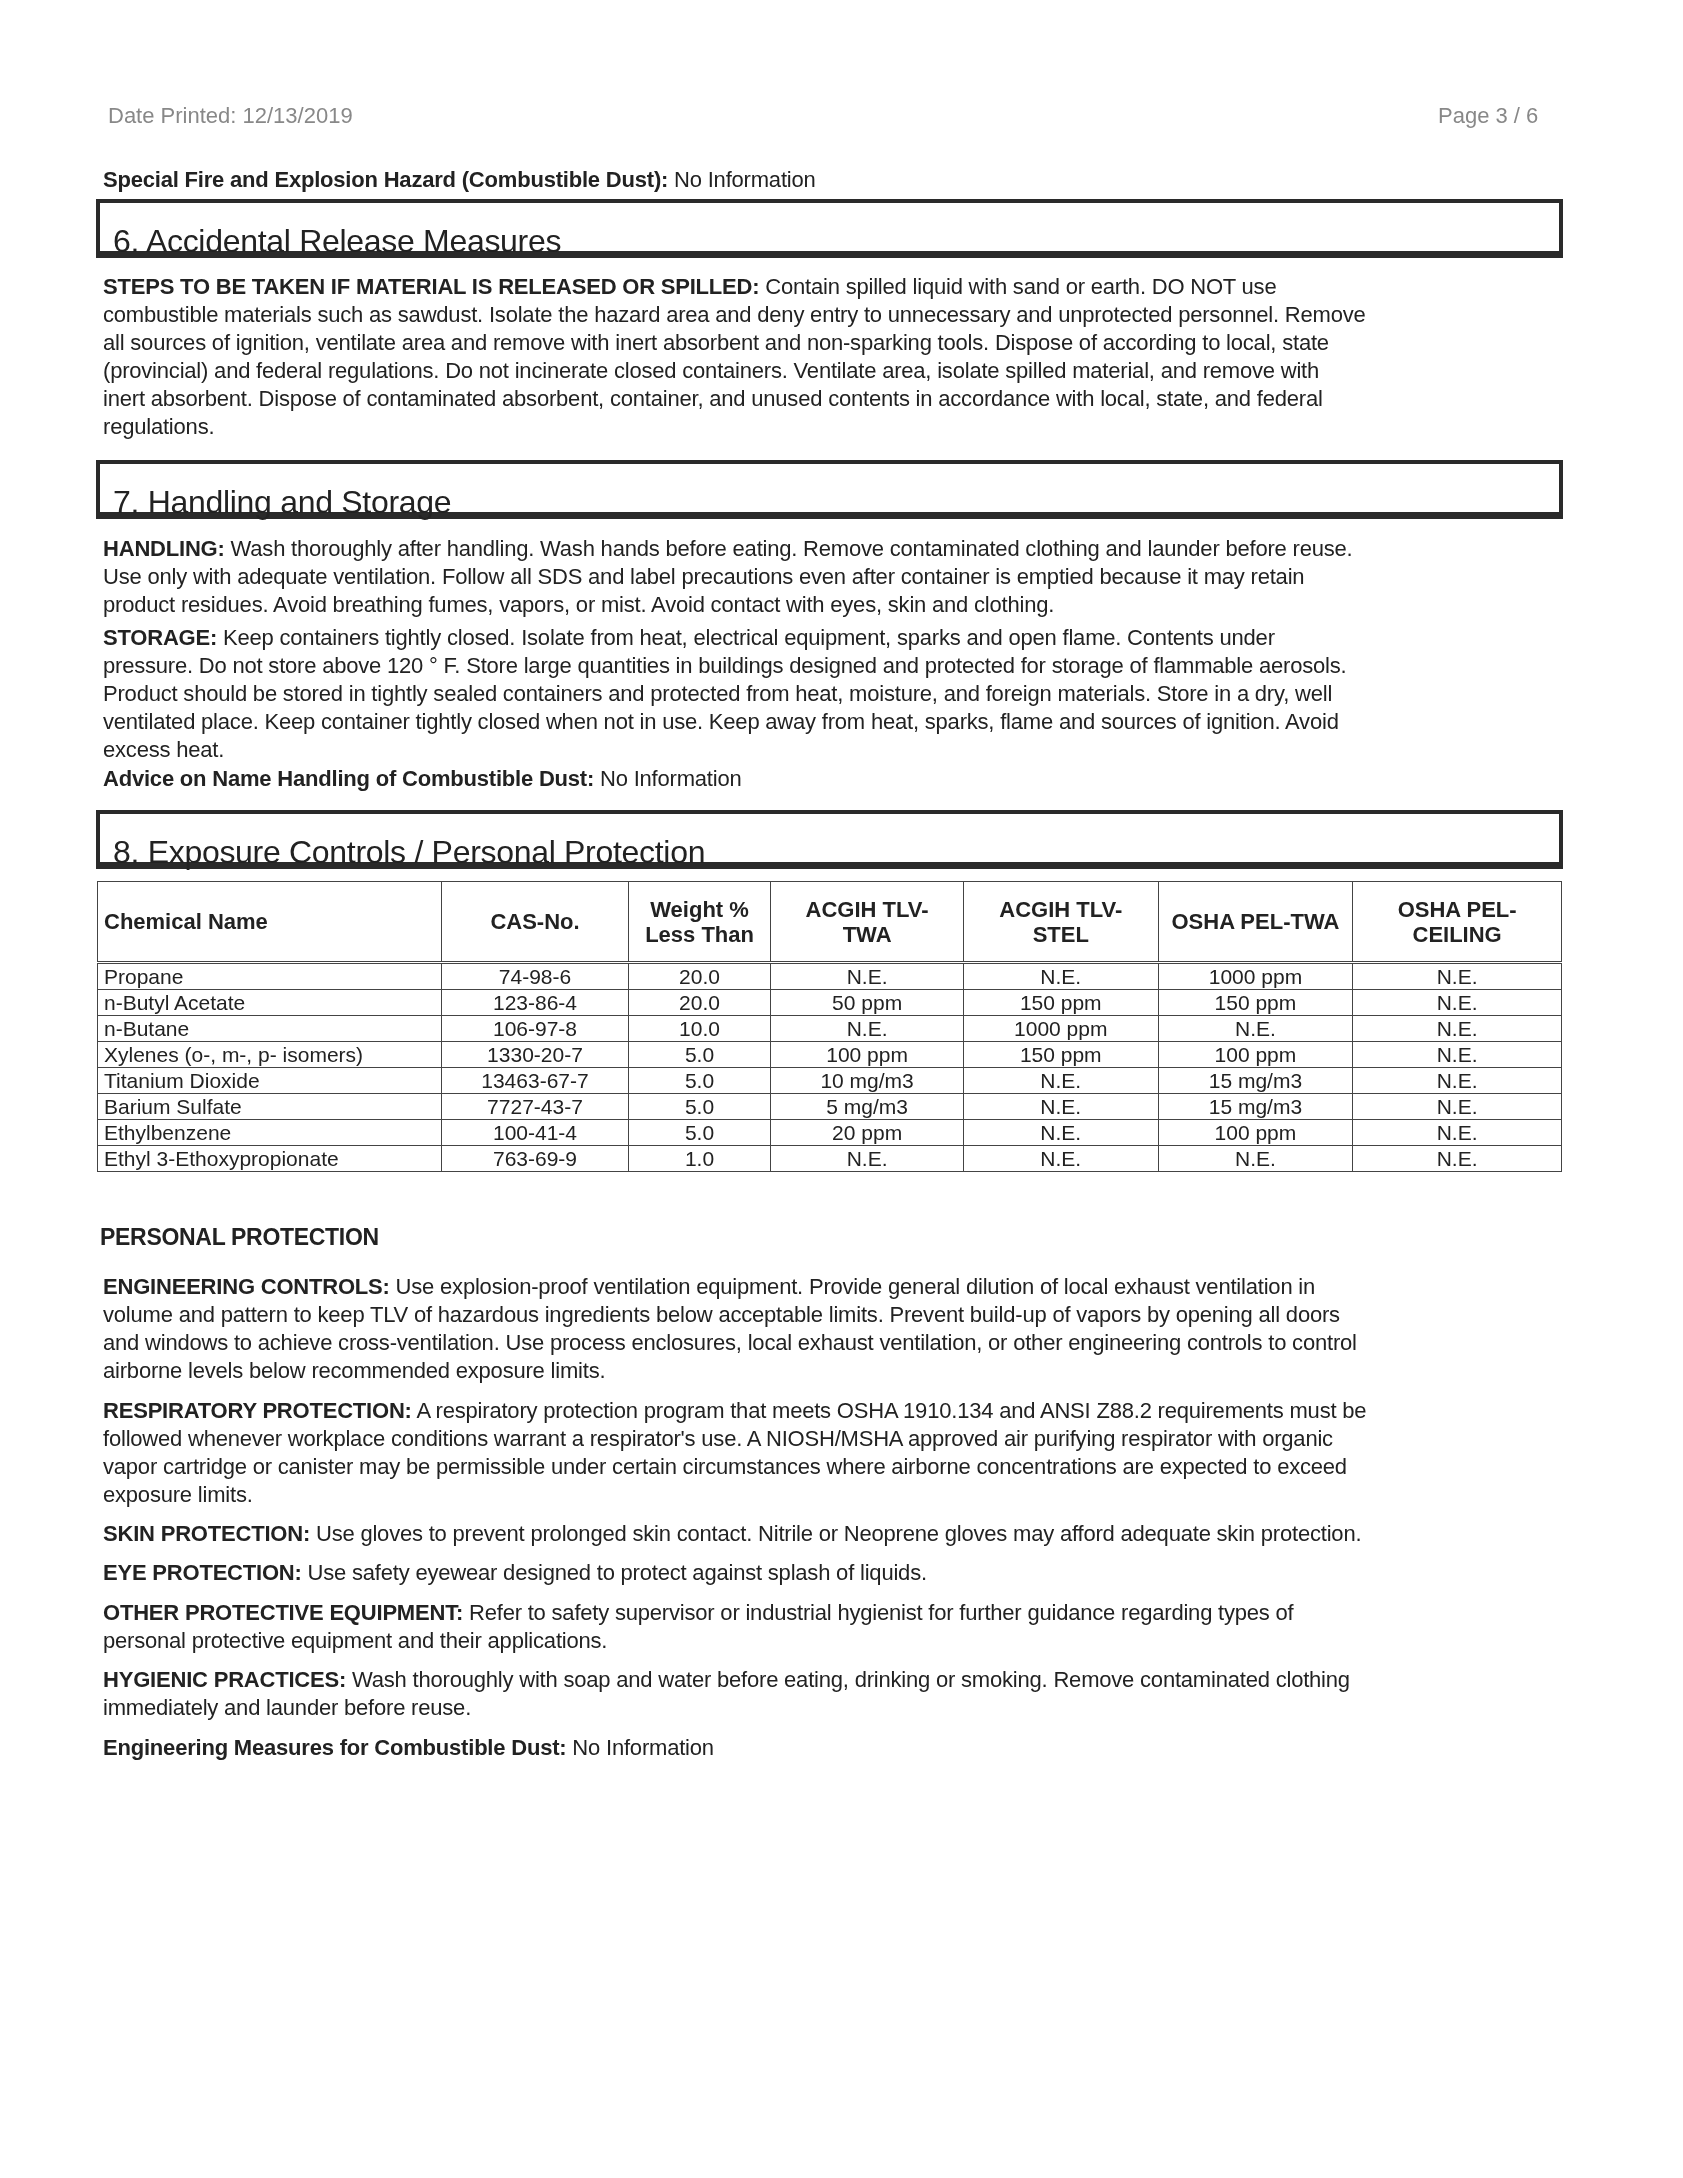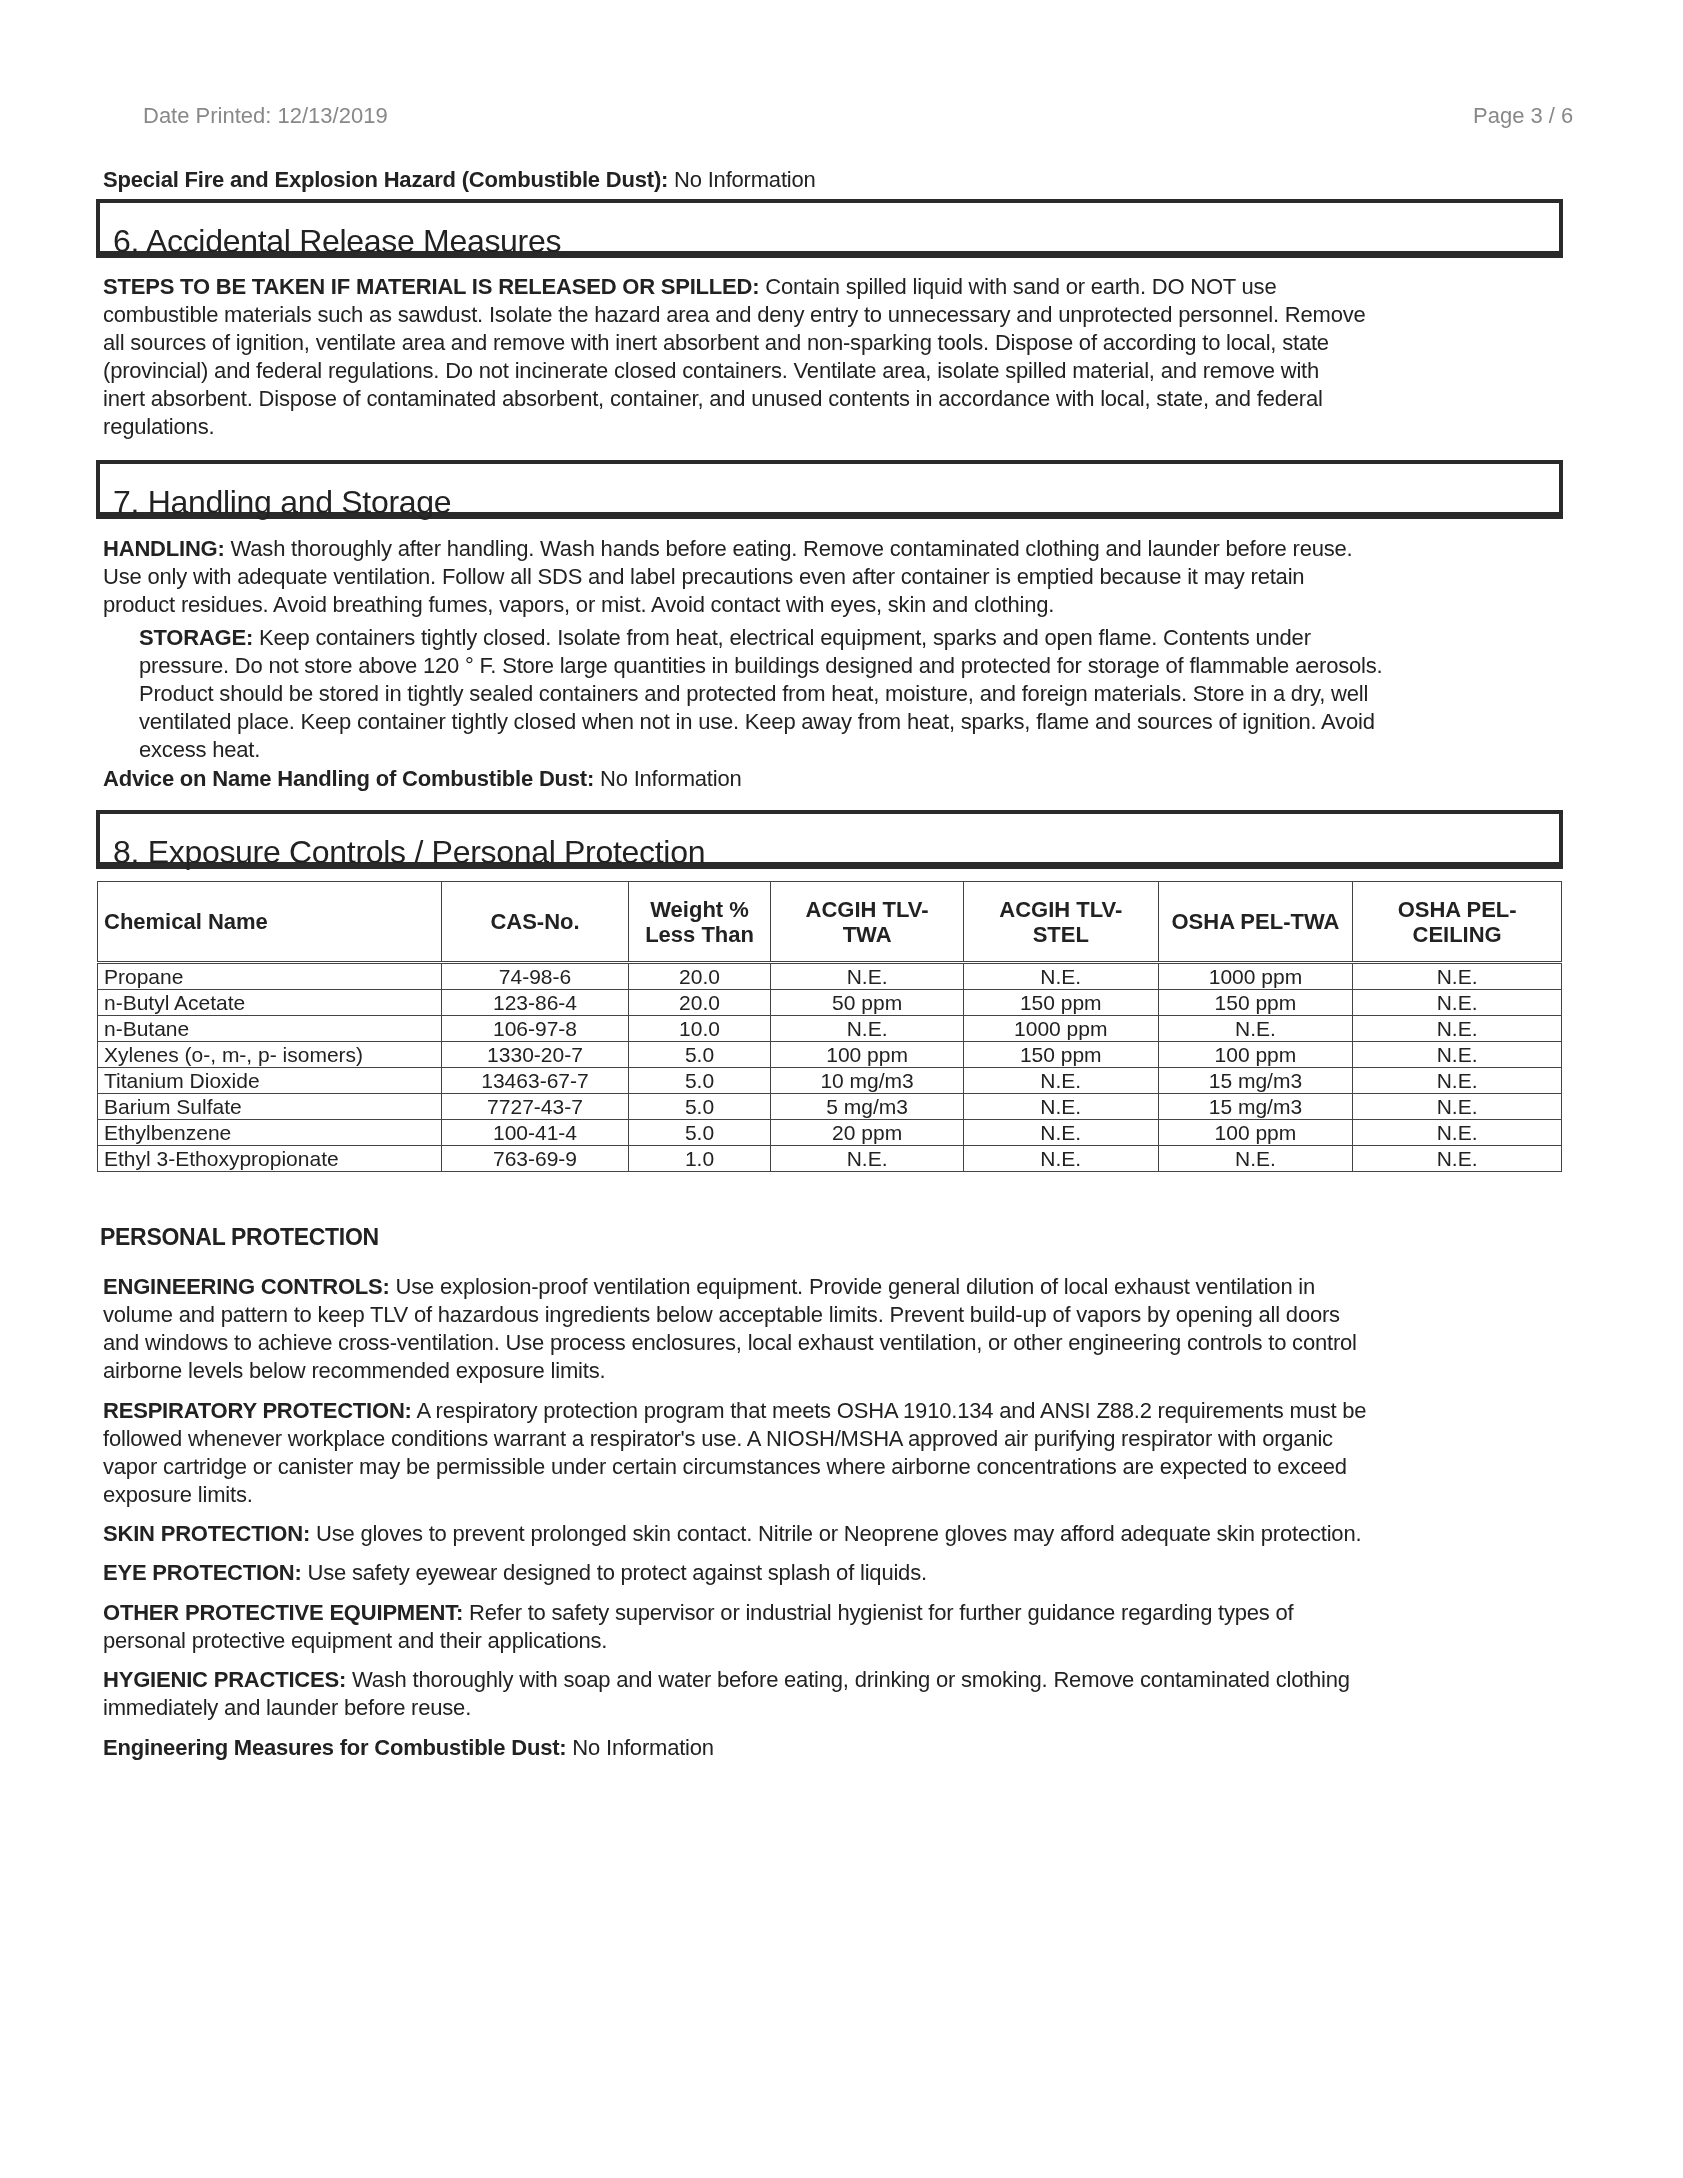--- a/index.html
+++ b/index.html
@@ -1,19 +1,19 @@
 <!DOCTYPE html>
 <html><head>
 <meta charset="utf-8">
 <style>
   html, body { margin: 0; padding: 0; background: #ffffff; }
   body { width: 1683px; height: 2178px; position: relative; overflow: hidden;
          font-family: "Liberation Sans", sans-serif; color: #222222; }
   .abs { position: absolute; }
-  .hdr { font-size: 22px; color: #888888; top: 103px; margin-left: 35px; }
+  .hdr { font-size: 22px; color: #888888; top: 103px; }
   .para { position: absolute; left: 103px; width: 1485px; font-size: 22px; line-height: 28px;
           white-space: pre-line; letter-spacing: -0.2px; }
   .para b { font-weight: bold; }
   .secbox { position: absolute; left: 96px; width: 1459px; height: 48px; border: 4px solid #2a2a2a;
             border-bottom-width: 7px; background: #fff; }
   .secbox span { position: absolute; left: 13px; top: 20px; font-size: 32px; letter-spacing: -0.3px; color:#222; }
   table.exp { position: absolute; left: 97px; top: 881px; width: 1465px; border-collapse: collapse;
               font-size: 21px; }
   table.exp th, table.exp td { border: 1.5px solid #444; padding: 0 6px; }
   table.exp th { height: 79px; font-weight: bold; text-align: center; line-height: 25px; font-size: 22px; }
@@ -43,21 +43,21 @@
 regulations.</span></div>
 
 <div class="secbox" style="top:460px;">
     <span>7. Handling and Storage</span>
   </div>
 
 <div class="para" style="top:535px;"><b>HANDLING:</b><span> Wash thoroughly after handling.  Wash hands before eating.  Remove contaminated clothing and launder before reuse.
 Use only with adequate ventilation.  Follow all SDS and label precautions even after container is emptied because it may retain
 product residues.  Avoid breathing fumes, vapors, or mist.  Avoid contact with eyes, skin and clothing.</span></div>
 
-<div class="para" style="top:624px;margin-left:36px;"><b>STORAGE:</b><span> Keep containers tightly closed.  Isolate from heat, electrical equipment, sparks and open flame.  Contents under
+<div class="para" style="top:624px;"><b>STORAGE:</b><span> Keep containers tightly closed.  Isolate from heat, electrical equipment, sparks and open flame.  Contents under
 pressure. Do not store above 120 ° F.  Store large quantities in buildings designed and protected for storage of flammable aerosols.
 Product should be stored in tightly sealed containers and protected from heat, moisture, and foreign materials.  Store in a dry, well
 ventilated place. Keep container tightly closed when not in use.  Keep away from heat, sparks, flame and sources of ignition.  Avoid
 excess heat.</span></div>
 
 <div class="para" style="top:765px;"><b>Advice on Name Handling of Combustible Dust:</b><span> No Information</span></div>
 
 <div class="secbox" style="top:810px;">
     <span>8. Exposure Controls / Personal Protection</span>
   </div>

